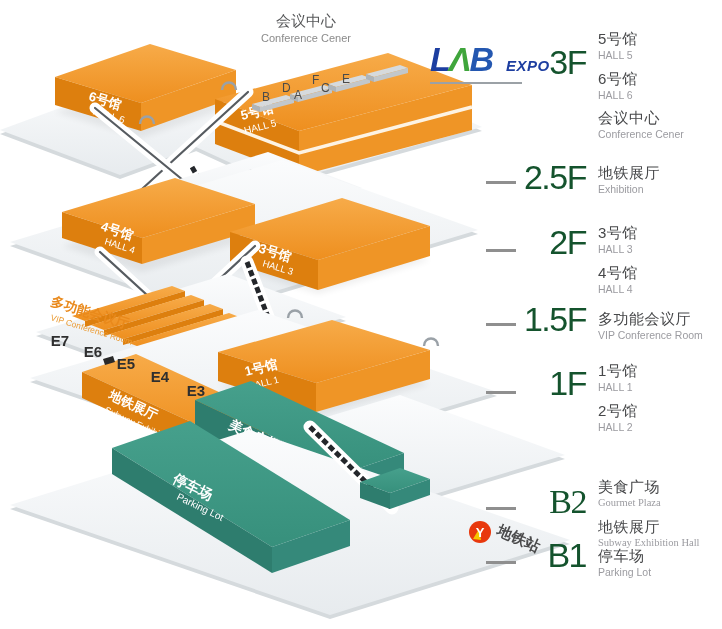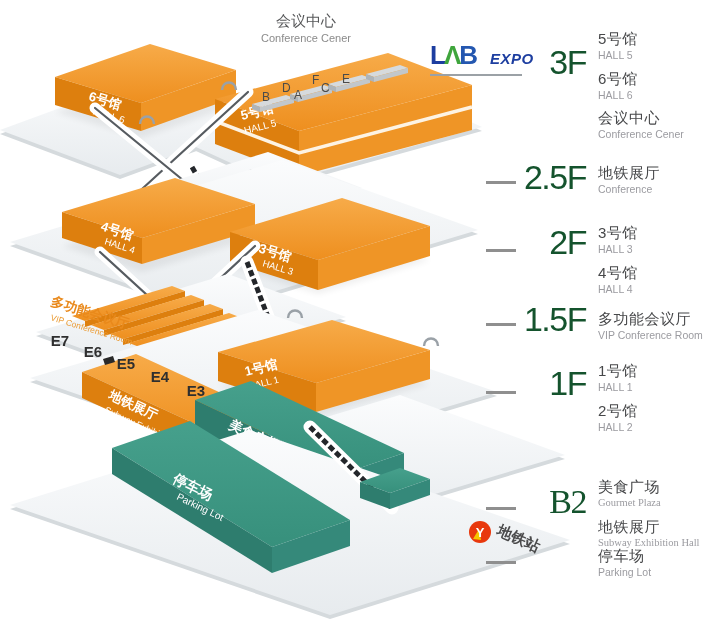--- a/index.html
+++ b/index.html
@@ -5,21 +5,21 @@
   html,body{margin:0;padding:0;background:#fff;}
   .canvas{
     position:relative; width:722px; height:629px; overflow:hidden;
     background:#ffffff;
     font-family:"Liberation Sans","DejaVu Sans",sans-serif;
   }
   svg{position:absolute;left:0;top:0;}
 
   
   .logo{position:absolute;left:430px;top:42px;width:110px;}
-  .logo-main{font-weight:bold;font-size:26px;line-height:1;letter-spacing:-2px;color:#1d3ea0;}
+  .logo-main{font-style:italic;font-weight:bold;font-size:34px;line-height:1;letter-spacing:-2px;color:#1d3ea0;}
   .logo-main .ltr-a{color:#3fa53c;}
   .logo-main .ltr-b{color:#2457b0;}
   .logo-suffix{font-style:italic;font-weight:bold;font-size:15px;color:#1d3ea0;letter-spacing:.5px;margin-left:14px;}
   .logo-rule{width:92px;height:2px;background:#9ba1a6;margin-top:6px;}
 
   
   .floor-row{position:absolute;left:482px;width:240px;}
   .floor-dash{position:absolute;left:4px;width:30px;height:3px;background:#8f8f8f;}
   .floor-code{
     position:absolute;left:18px;width:86px;text-align:right;
@@ -310,21 +310,21 @@
         </div>
     </div>
   </div>
 
   <div class="floor-row" style="top:164px;height:50px;">
     <div class="floor-dash" style="top:17px;"></div>
     <div class="floor-code" style="top:-4px;">2.5F</div>
     <div class="floor-items">
       <div>
           <div class="fi-zh">地铁展厅</div>
-          <div class="fi-en">Conference</div>
+          <div class="fi-en">Exhibition</div>
         </div>
     </div>
   </div>
 
   <div class="floor-row" style="top:224px;height:70px;">
     <div class="floor-dash" style="top:25px;"></div>
     <div class="floor-code" style="top:1px;">2F</div>
     <div class="floor-items">
       <div>
           <div class="fi-zh">3号馆</div>
@@ -373,20 +373,21 @@
         </div>
       <div>
           <div class="fi-zh">地铁展厅</div>
           <div class="fi-en">Subway Exhibition Hall</div>
         </div>
     </div>
   </div>
 
   <div class="floor-row" style="top:547px;height:50px;">
     <div class="floor-dash" style="top:14px;"></div>
+    <div class="floor-code" style="top:-9px;">B1</div>
     <div class="floor-items">
       <div>
           <div class="fi-zh">停车场</div>
           <div class="fi-en">Parking Lot</div>
         </div>
     </div>
   </div>
 
 </div>
 

